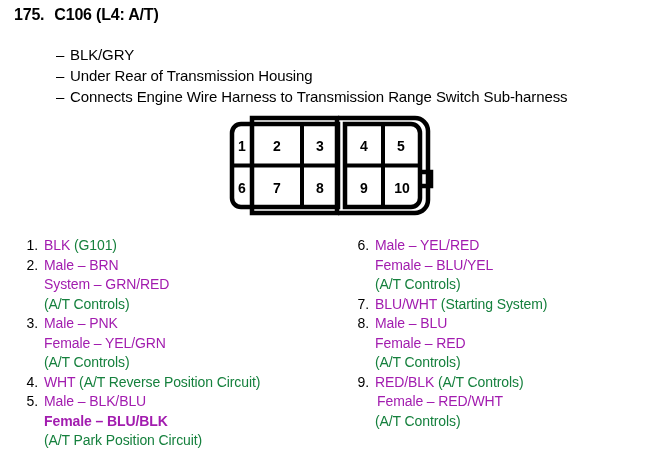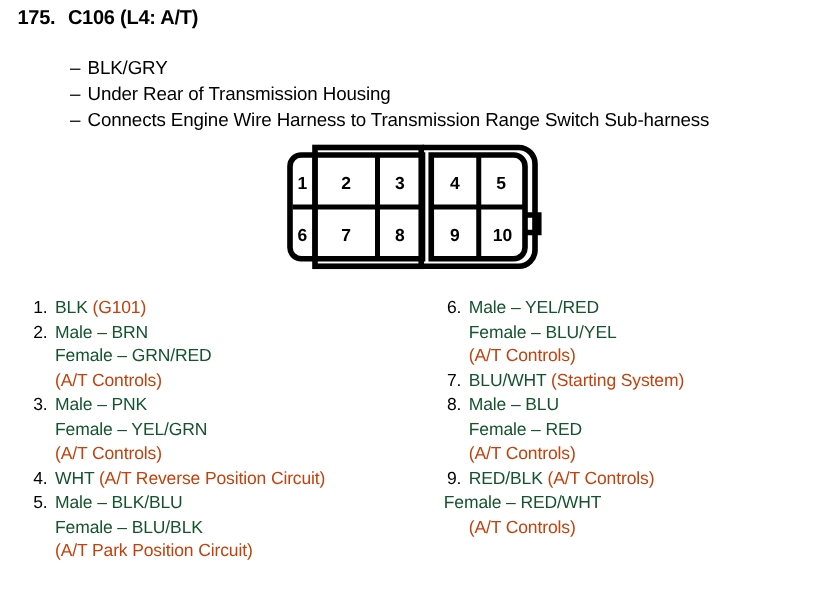--- a/index.html
+++ b/index.html
@@ -109,24 +109,24 @@
     flex: 0 0 auto;
   }
   .pin-sub {
     margin-left: 30px;
     font-size: 14px;
     line-height: 19.5px;
     white-space: nowrap;
     letter-spacing: -0.1px;
   }
   .circuit {
-    color: #c2410c;
+    color: #15803d;
   }
   .wire {
-    color: #14532d;
+    color: #a21caf;
   }
 </style>
 </head>
 <body>
 
 <div class="header">
   <div class="title-row">
     <span class="title-num">175.</span><span class="title-name">C106 (L4: A/T)</span>
   </div>
   <div class="desc-list">
@@ -181,21 +181,21 @@
         <div class="pin-line">
           <span class="pin-idx" style="width: 24px; min-width: 24px;">1.</span>
           <span class="pin-body"><span class="wire">BLK</span><span class="circuit"> (G101)</span></span>
         </div>
       </div>
       <div class="pin-item">
         <div class="pin-line">
           <span class="pin-idx" style="width: 24px; min-width: 24px;">2.</span>
           <span class="pin-body"><span class="wire">Male – BRN</span></span>
         </div>
-        <div class="pin-sub" style="margin-left: 30px;"><span class="wire">Female – GRN/RED</span></div>
+        <div class="pin-sub" style="margin-left: 30px;"><span class="wire">System – GRN/RED</span></div>
         <div class="pin-sub" style="margin-left: 30px;"><span class="circuit">(A/T Controls)</span></div>
       </div>
       <div class="pin-item">
         <div class="pin-line">
           <span class="pin-idx" style="width: 24px; min-width: 24px;">3.</span>
           <span class="pin-body"><span class="wire">Male – PNK</span></span>
         </div>
         <div class="pin-sub" style="margin-left: 30px;"><span class="wire">Female – YEL/GRN</span></div>
         <div class="pin-sub" style="margin-left: 30px;"><span class="circuit">(A/T Controls)</span></div>
       </div>
@@ -203,21 +203,21 @@
         <div class="pin-line">
           <span class="pin-idx" style="width: 24px; min-width: 24px;">4.</span>
           <span class="pin-body"><span class="wire">WHT</span><span class="circuit"> (A/T Reverse Position Circuit)</span></span>
         </div>
       </div>
       <div class="pin-item">
         <div class="pin-line">
           <span class="pin-idx" style="width: 24px; min-width: 24px;">5.</span>
           <span class="pin-body"><span class="wire">Male – BLK/BLU</span></span>
         </div>
-        <div class="pin-sub" style="margin-left: 30px;"><span class="wire">Female – BLU/BLK</span></div>
+        <div class="pin-sub" style="margin-left: 30px; font-weight: bold;"><span class="wire">Female – BLU/BLK</span></div>
         <div class="pin-sub" style="margin-left: 30px;"><span class="circuit">(A/T Park Position Circuit)</span></div>
       </div>
     </div>
   <div class="col col-right">
       <div class="pin-item">
         <div class="pin-line">
           <span class="pin-idx" style="width: 30px; min-width: 30px;">6.</span>
           <span class="pin-body"><span class="wire">Male – YEL/RED</span></span>
         </div>
         <div class="pin-sub" style="margin-left: 36px;"><span class="wire">Female – BLU/YEL</span></div>
@@ -237,17 +237,17 @@
         <div class="pin-sub" style="margin-left: 36px;"><span class="wire">Female – RED</span></div>
         <div class="pin-sub" style="margin-left: 36px;"><span class="circuit">(A/T Controls)</span></div>
       </div>
       <div class="pin-item">
         <div class="pin-line">
           <span class="pin-idx" style="width: 30px; min-width: 30px;">9.</span>
           <span class="pin-body"><span class="wire">RED/BLK</span><span class="circuit"> (A/T Controls)</span></span>
         </div>
       </div>
       <div class="pin-item">
-        <div class="pin-sub" style="margin-left: 16px;"><span class="wire">Female – RED/WHT</span></div>
+        <div class="pin-sub" style="margin-left: 38px;"><span class="wire">Female – RED/WHT</span></div>
         <div class="pin-sub" style="margin-left: 36px;"><span class="circuit">(A/T Controls)</span></div>
       </div>
     </div>
 </div>
 
 </body></html>

